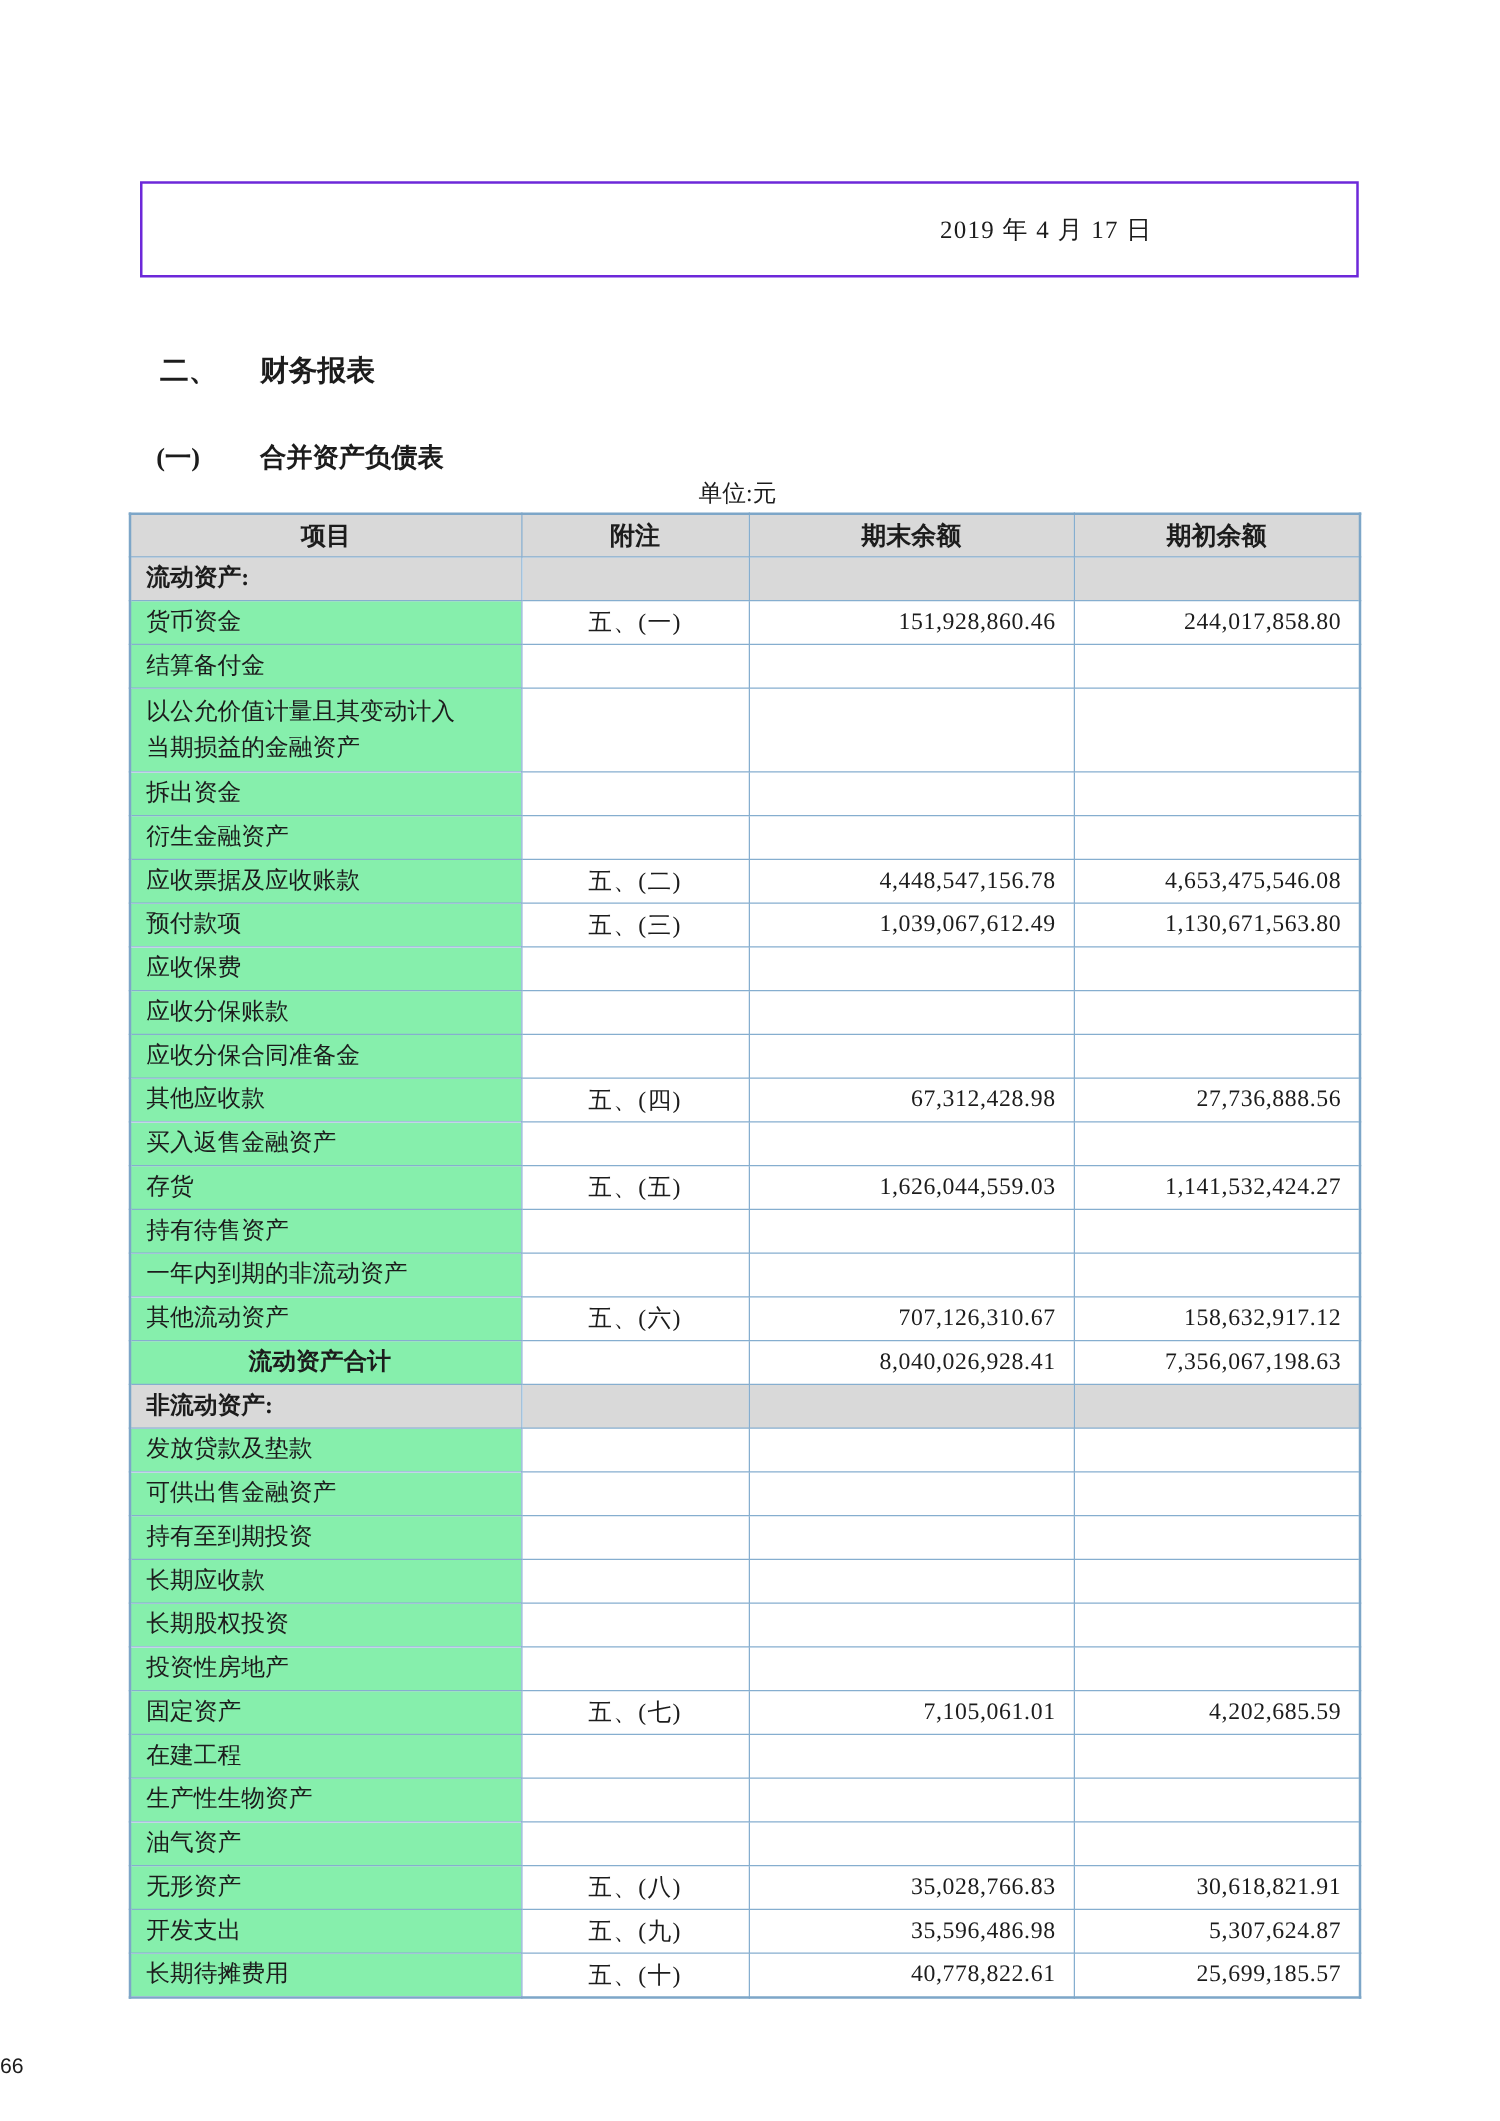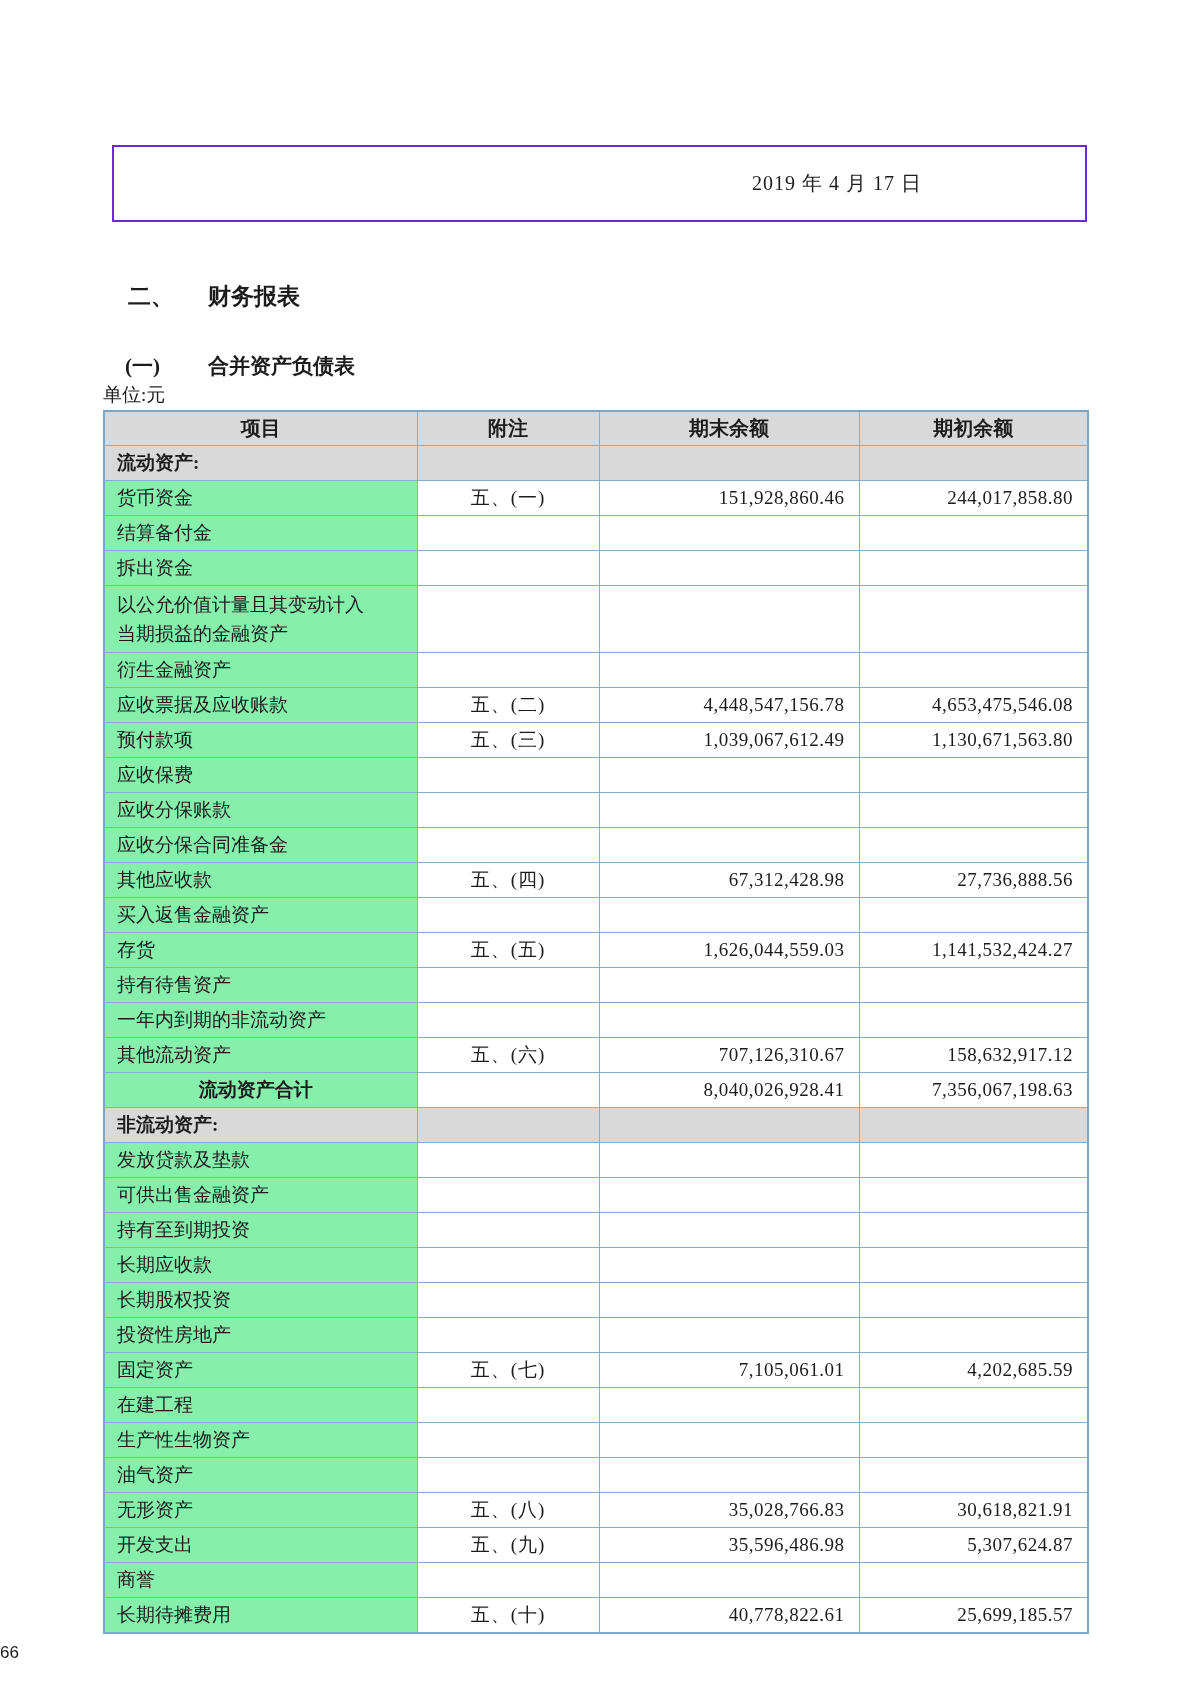--- a/index.html
+++ b/index.html
@@ -41,21 +41,21 @@
     left: 125px; top: 352px;
     font-size: 21px;
     font-weight: bold;
     white-space: nowrap;
   }
   .h2 .idx { display: inline-block; width: 83px; }
   .unit {
     position: absolute;
     left: 103px; top: 382px;
     width: 974px;
-    text-align: left;
+    text-align: center;
     font-size: 19px;
   }
   table.bs {
     position: absolute;
     left: 103px; top: 410px;
     width: 984px;
     border-collapse: collapse;
     table-layout: fixed;
   }
   table.bs, table.bs th, table.bs td {
@@ -158,29 +158,29 @@
           <td class="note">五、(一)</td>
           <td class="num">151,928,860.46</td>
           <td class="num">244,017,858.80</td>
         </tr>
         <tr class="item">
           <td>结算备付金</td>
           <td class="note"></td>
           <td class="num"></td>
           <td class="num"></td>
         </tr>
-        <tr class="item">
-          <td>拆出资金</td>
-          <td class="note"></td>
-          <td class="num"></td>
-          <td class="num"></td>
-        </tr>
         <tr class="item tall">
           <td>以公允价值计量且其变动计入
 当期损益的金融资产</td>
+          <td class="note"></td>
+          <td class="num"></td>
+          <td class="num"></td>
+        </tr>
+        <tr class="item">
+          <td>拆出资金</td>
           <td class="note"></td>
           <td class="num"></td>
           <td class="num"></td>
         </tr>
         <tr class="item">
           <td>衍生金融资产</td>
           <td class="note"></td>
           <td class="num"></td>
           <td class="num"></td>
         </tr>
@@ -328,26 +328,20 @@
           <td class="num">35,028,766.83</td>
           <td class="num">30,618,821.91</td>
         </tr>
         <tr class="item">
           <td>开发支出</td>
           <td class="note">五、(九)</td>
           <td class="num">35,596,486.98</td>
           <td class="num">5,307,624.87</td>
         </tr>
         <tr class="item">
-          <td>商誉</td>
-          <td class="note"></td>
-          <td class="num"></td>
-          <td class="num"></td>
-        </tr>
-        <tr class="item">
           <td>长期待摊费用</td>
           <td class="note">五、(十)</td>
           <td class="num">40,778,822.61</td>
           <td class="num">25,699,185.57</td>
         </tr>
       </tbody>
   </table>
 
   <div class="page-num">66</div>
 

